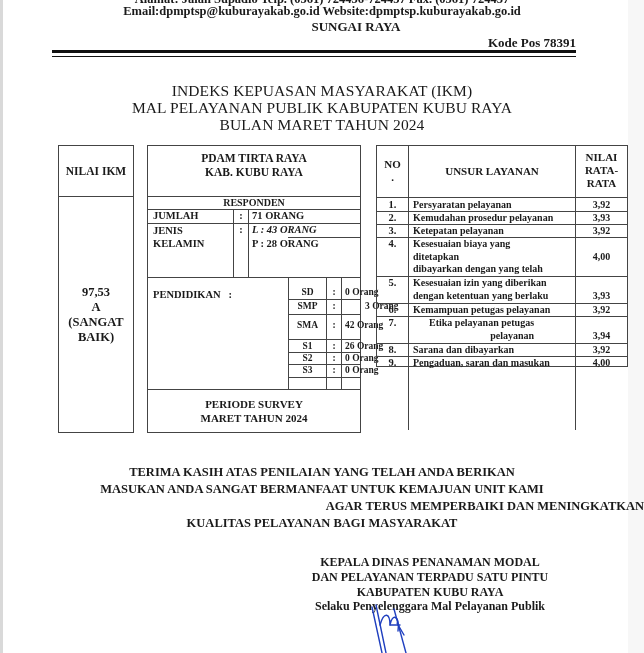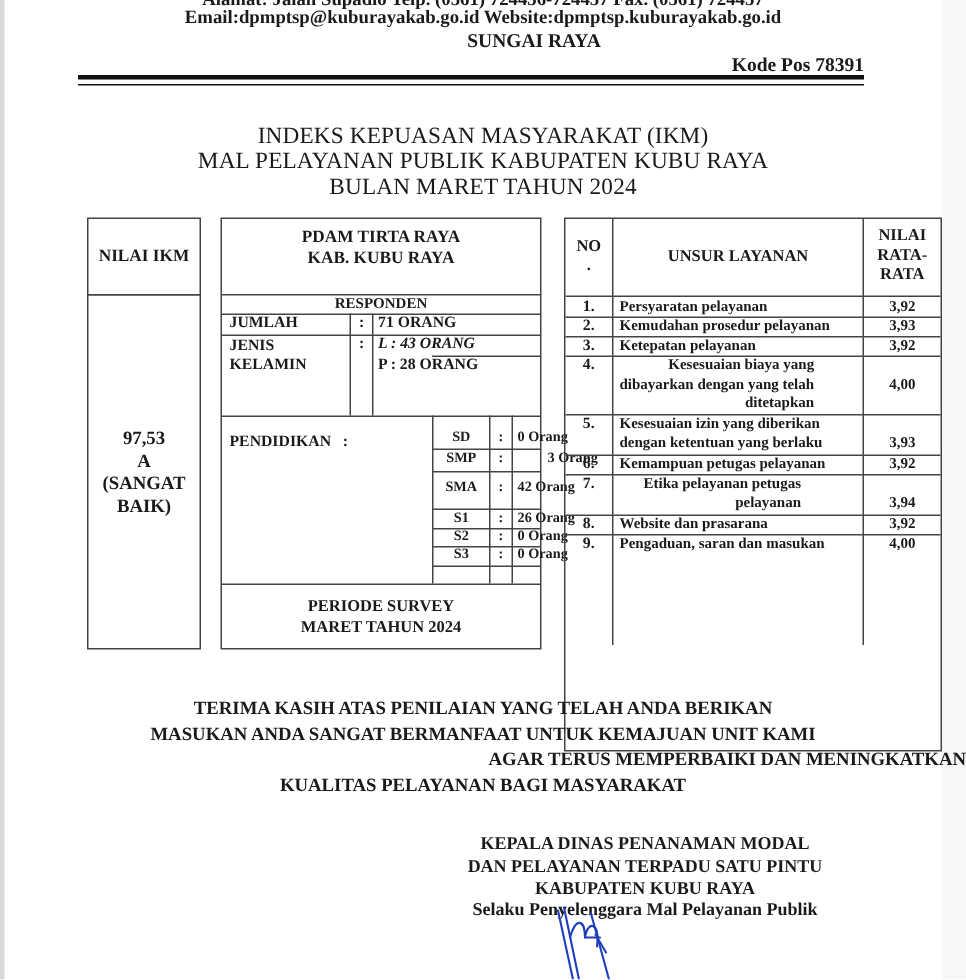--- a/index.html
+++ b/index.html
@@ -30,21 +30,21 @@
   .nilai-head { left: 58px; top: 145px; width: 76px; height: 52px; border: 1px solid #444; box-sizing: border-box;
     display: flex; align-items: center; justify-content: center; font-size: 11.5px; font-weight: bold; }
   .nilai-body { left: 58px; top: 196px; width: 76px; height: 237px; border: 1px solid #444; box-sizing: border-box;
     display: flex; flex-direction: column; align-items: center; justify-content: center; font-size: 12.5px; font-weight: bold; line-height: 15px; text-align: center; }
 
   
   .mid { left: 147px; top: 145px; width: 214px; height: 288px; }
   .mid-title { left: 0; width: 212px; top: 5px; text-align: center; font-size: 11.5px; font-weight: bold; line-height: 14px; }
 
   
-  .right { left: 376px; top: 145px; width: 252px; height: 356px; }
+  .right { left: 376px; top: 145px; width: 252px; height: 222px; }
   .rt-head { font-size: 11px; font-weight: bold; text-align: center; line-height: 13px; }
   .rt-no { font-size: 10.5px; font-weight: bold; text-align: center; }
   .rt-item { font-size: 10px; font-weight: bold; line-height: 12.5px; }
   .rt-val { font-size: 10px; font-weight: bold; text-align: center; }
 
   .thanks { left: 0; width: 644px; text-align: center; font-size: 12.5px; font-weight: bold; }
   .sig { left: 280px; width: 300px; text-align: center; font-size: 12px; font-weight: bold; }
 </style>
 </head>
 <body>
@@ -161,24 +161,24 @@
       <div class="hline" style="left: 0px; width: 250px; top: 78px;"></div>
       <div class="abs rt-no" style="left: 0px; width: 31px; top: 66px;">2.</div>
       <div class="abs rt-item" style="left: 36px; top: 66px; white-space: nowrap;">Kemudahan prosedur pelayanan</div>
       <div class="abs rt-val" style="left: 199px; width: 51px; top: 66px;">3,93</div>
       <div class="hline" style="left: 0px; width: 250px; top: 91px;"></div>
       <div class="abs rt-no" style="left: 0px; width: 31px; top: 79px;">3.</div>
       <div class="abs rt-item" style="left: 36px; top: 79px; white-space: nowrap;">Ketepatan pelayanan</div>
       <div class="abs rt-val" style="left: 199px; width: 51px; top: 79px;">3,92</div>
       <div class="hline" style="left: 0px; width: 250px; top: 130px;"></div>
       <div class="abs rt-no" style="left: 0px; width: 31px; top: 92px;">4.</div>
-      <div class="abs rt-item" style="left: 36px; top: 92px; white-space: nowrap; text-align: right;">
+      <div class="abs rt-item" style="left: 36px; top: 92px; white-space: nowrap;">
         <div>Kesesuaian biaya yang</div>
+        <div>ditetapkan</div>
         <div>dibayarkan dengan yang telah</div>
-        <div>ditetapkan</div>
       </div>
       <div class="abs rt-val" style="left: 199px; width: 51px; top: 105px;">4,00</div>
       <div class="hline" style="left: 0px; width: 250px; top: 157px;"></div>
       <div class="abs rt-no" style="left: 0px; width: 31px; top: 131px;">5.</div>
       <div class="abs rt-item" style="left: 36px; top: 131px; white-space: nowrap;">
         <div>Kesesuaian izin yang diberikan</div>
         <div>dengan ketentuan yang berlaku</div>
       </div>
       <div class="abs rt-val" style="left: 199px; width: 51px; top: 144px;">3,93</div>
       <div class="hline" style="left: 0px; width: 250px; top: 170px;"></div>
@@ -187,21 +187,21 @@
       <div class="abs rt-val" style="left: 199px; width: 51px; top: 158px;">3,92</div>
       <div class="hline" style="left: 0px; width: 250px; top: 197px;"></div>
       <div class="abs rt-no" style="left: 0px; width: 31px; top: 171px;">7.</div>
       <div class="abs rt-item" style="left: 52px; top: 171px; white-space: nowrap; text-align: right;">
         <div>Etika pelayanan petugas</div>
         <div>pelayanan</div>
       </div>
       <div class="abs rt-val" style="left: 199px; width: 51px; top: 184px;">3,94</div>
       <div class="hline" style="left: 0px; width: 250px; top: 210px;"></div>
       <div class="abs rt-no" style="left: 0px; width: 31px; top: 198px;">8.</div>
-      <div class="abs rt-item" style="left: 36px; top: 198px; white-space: nowrap;">Website dan prasarana</div>
+      <div class="abs rt-item" style="left: 36px; top: 198px; white-space: nowrap;">Sarana dan dibayarkan</div>
       <div class="abs rt-val" style="left: 199px; width: 51px; top: 198px;">3,92</div>
       <div class="abs rt-no" style="left: 0px; width: 31px; top: 211px;">9.</div>
       <div class="abs rt-item" style="left: 36px; top: 211px; white-space: nowrap;">Pengaduan, saran dan masukan</div>
       <div class="abs rt-val" style="left: 199px; width: 51px; top: 211px;">4,00</div>
     </div>
 </div>
 
 <div class="abs thanks" style="top:465px;">TERIMA KASIH ATAS PENILAIAN YANG TELAH ANDA BERIKAN</div>
 <div class="abs thanks" style="top:482px;">MASUKAN ANDA SANGAT BERMANFAAT UNTUK KEMAJUAN UNIT KAMI</div>
 <div class="abs thanks" style="top:499px;text-align:right;">AGAR TERUS MEMPERBAIKI DAN MENINGKATKAN</div>

